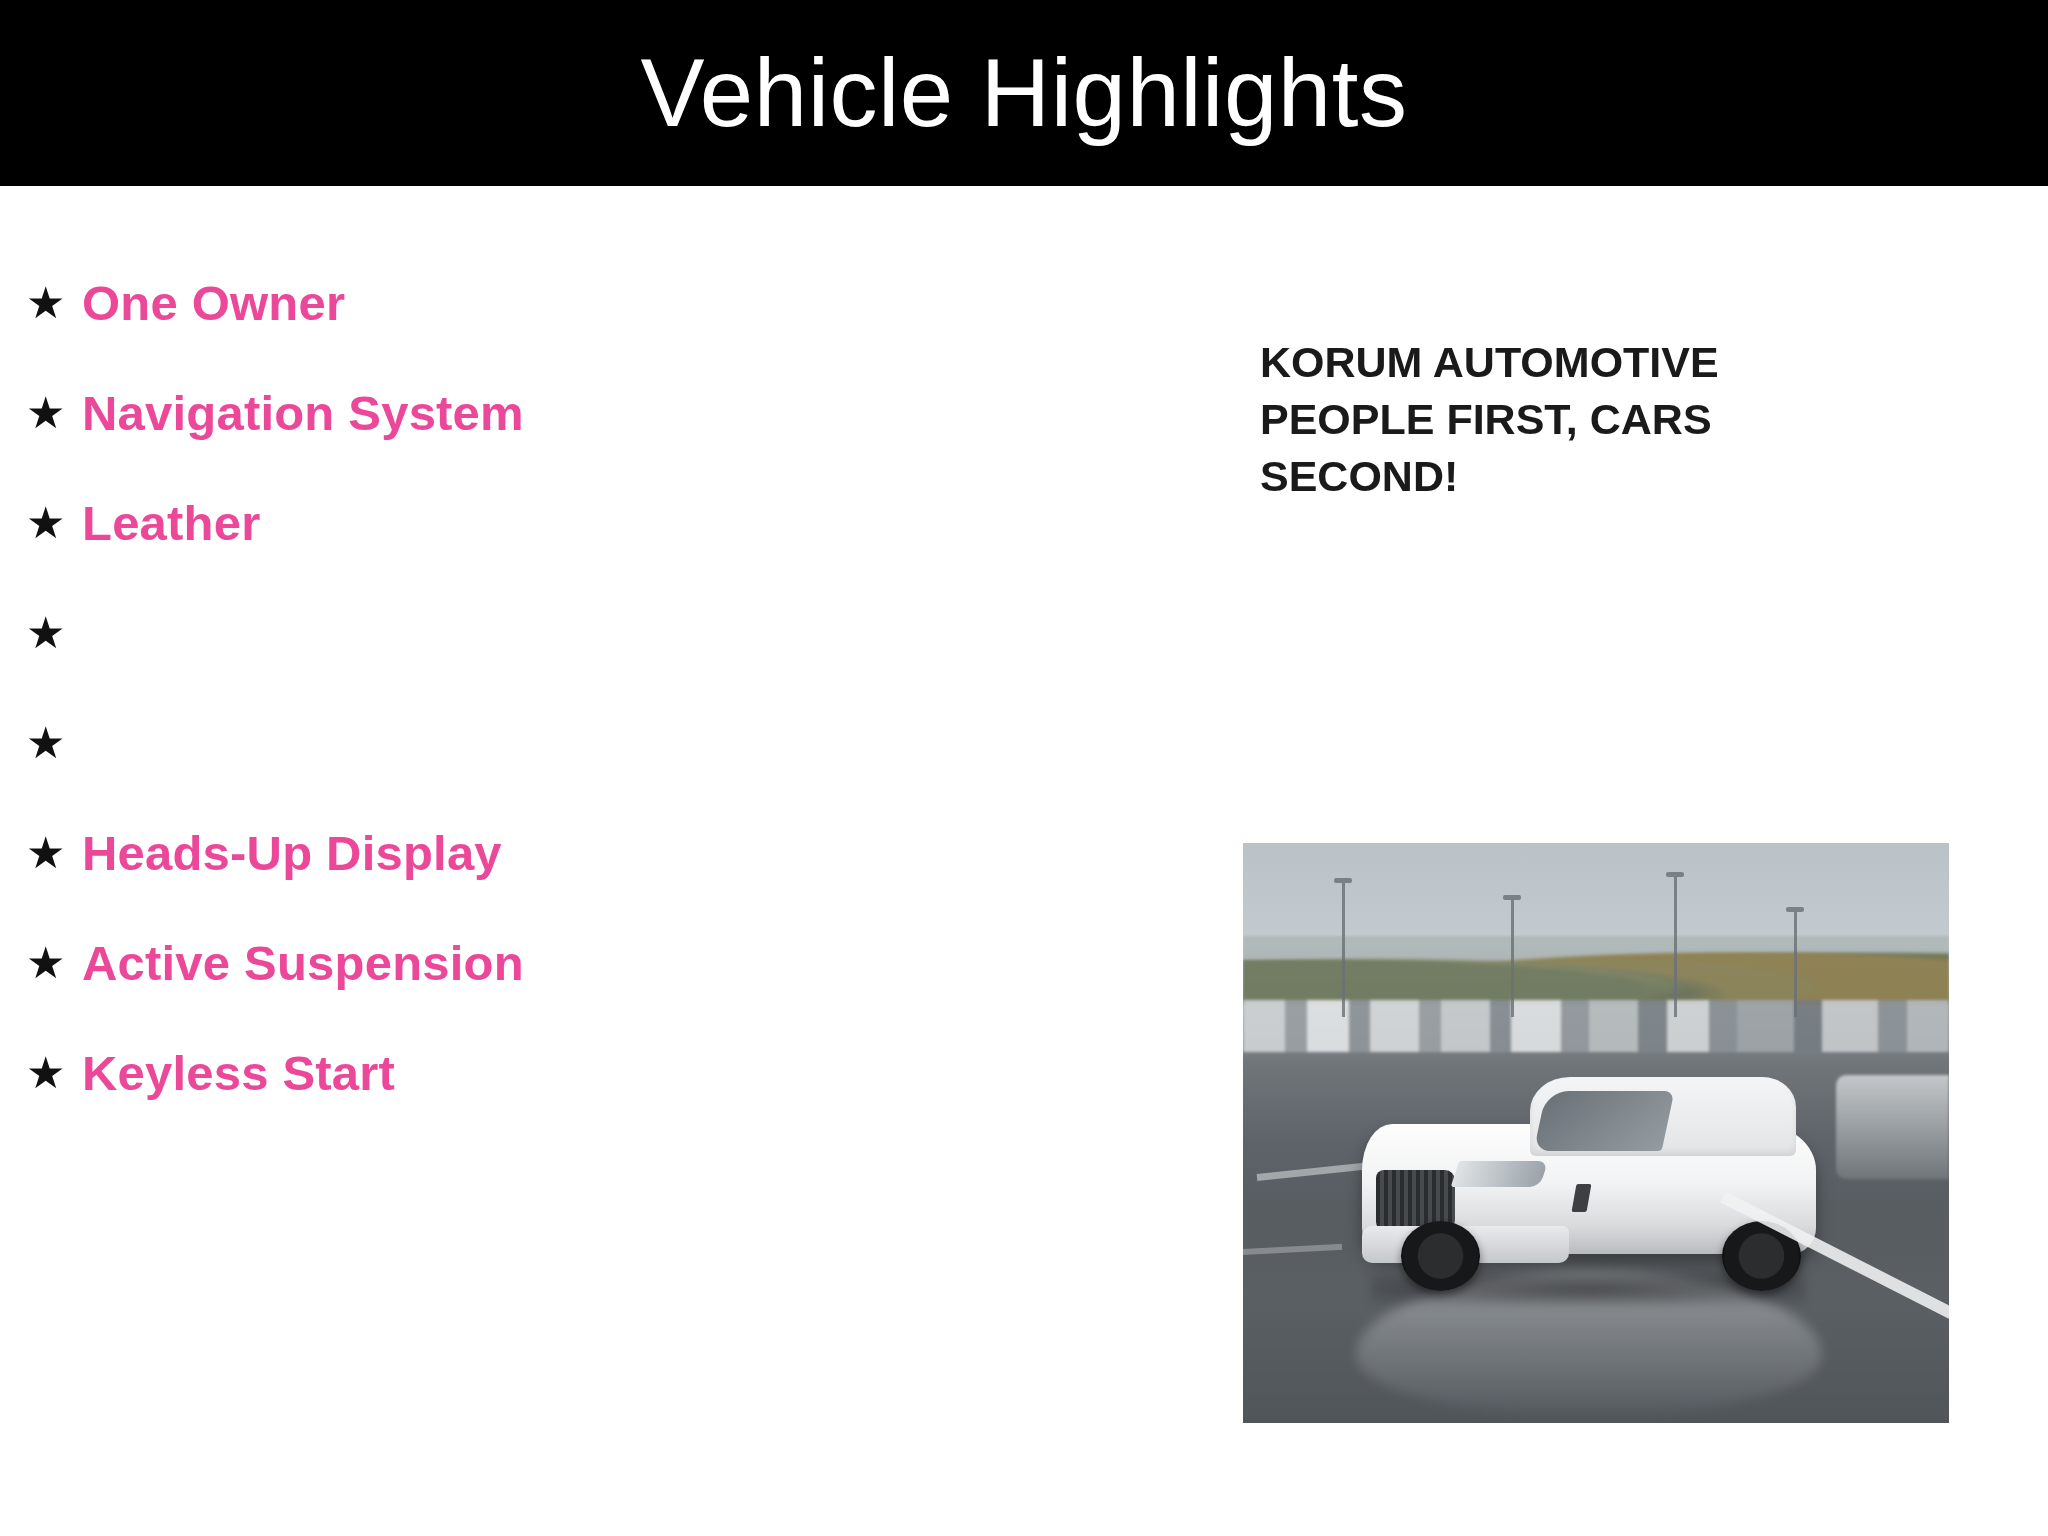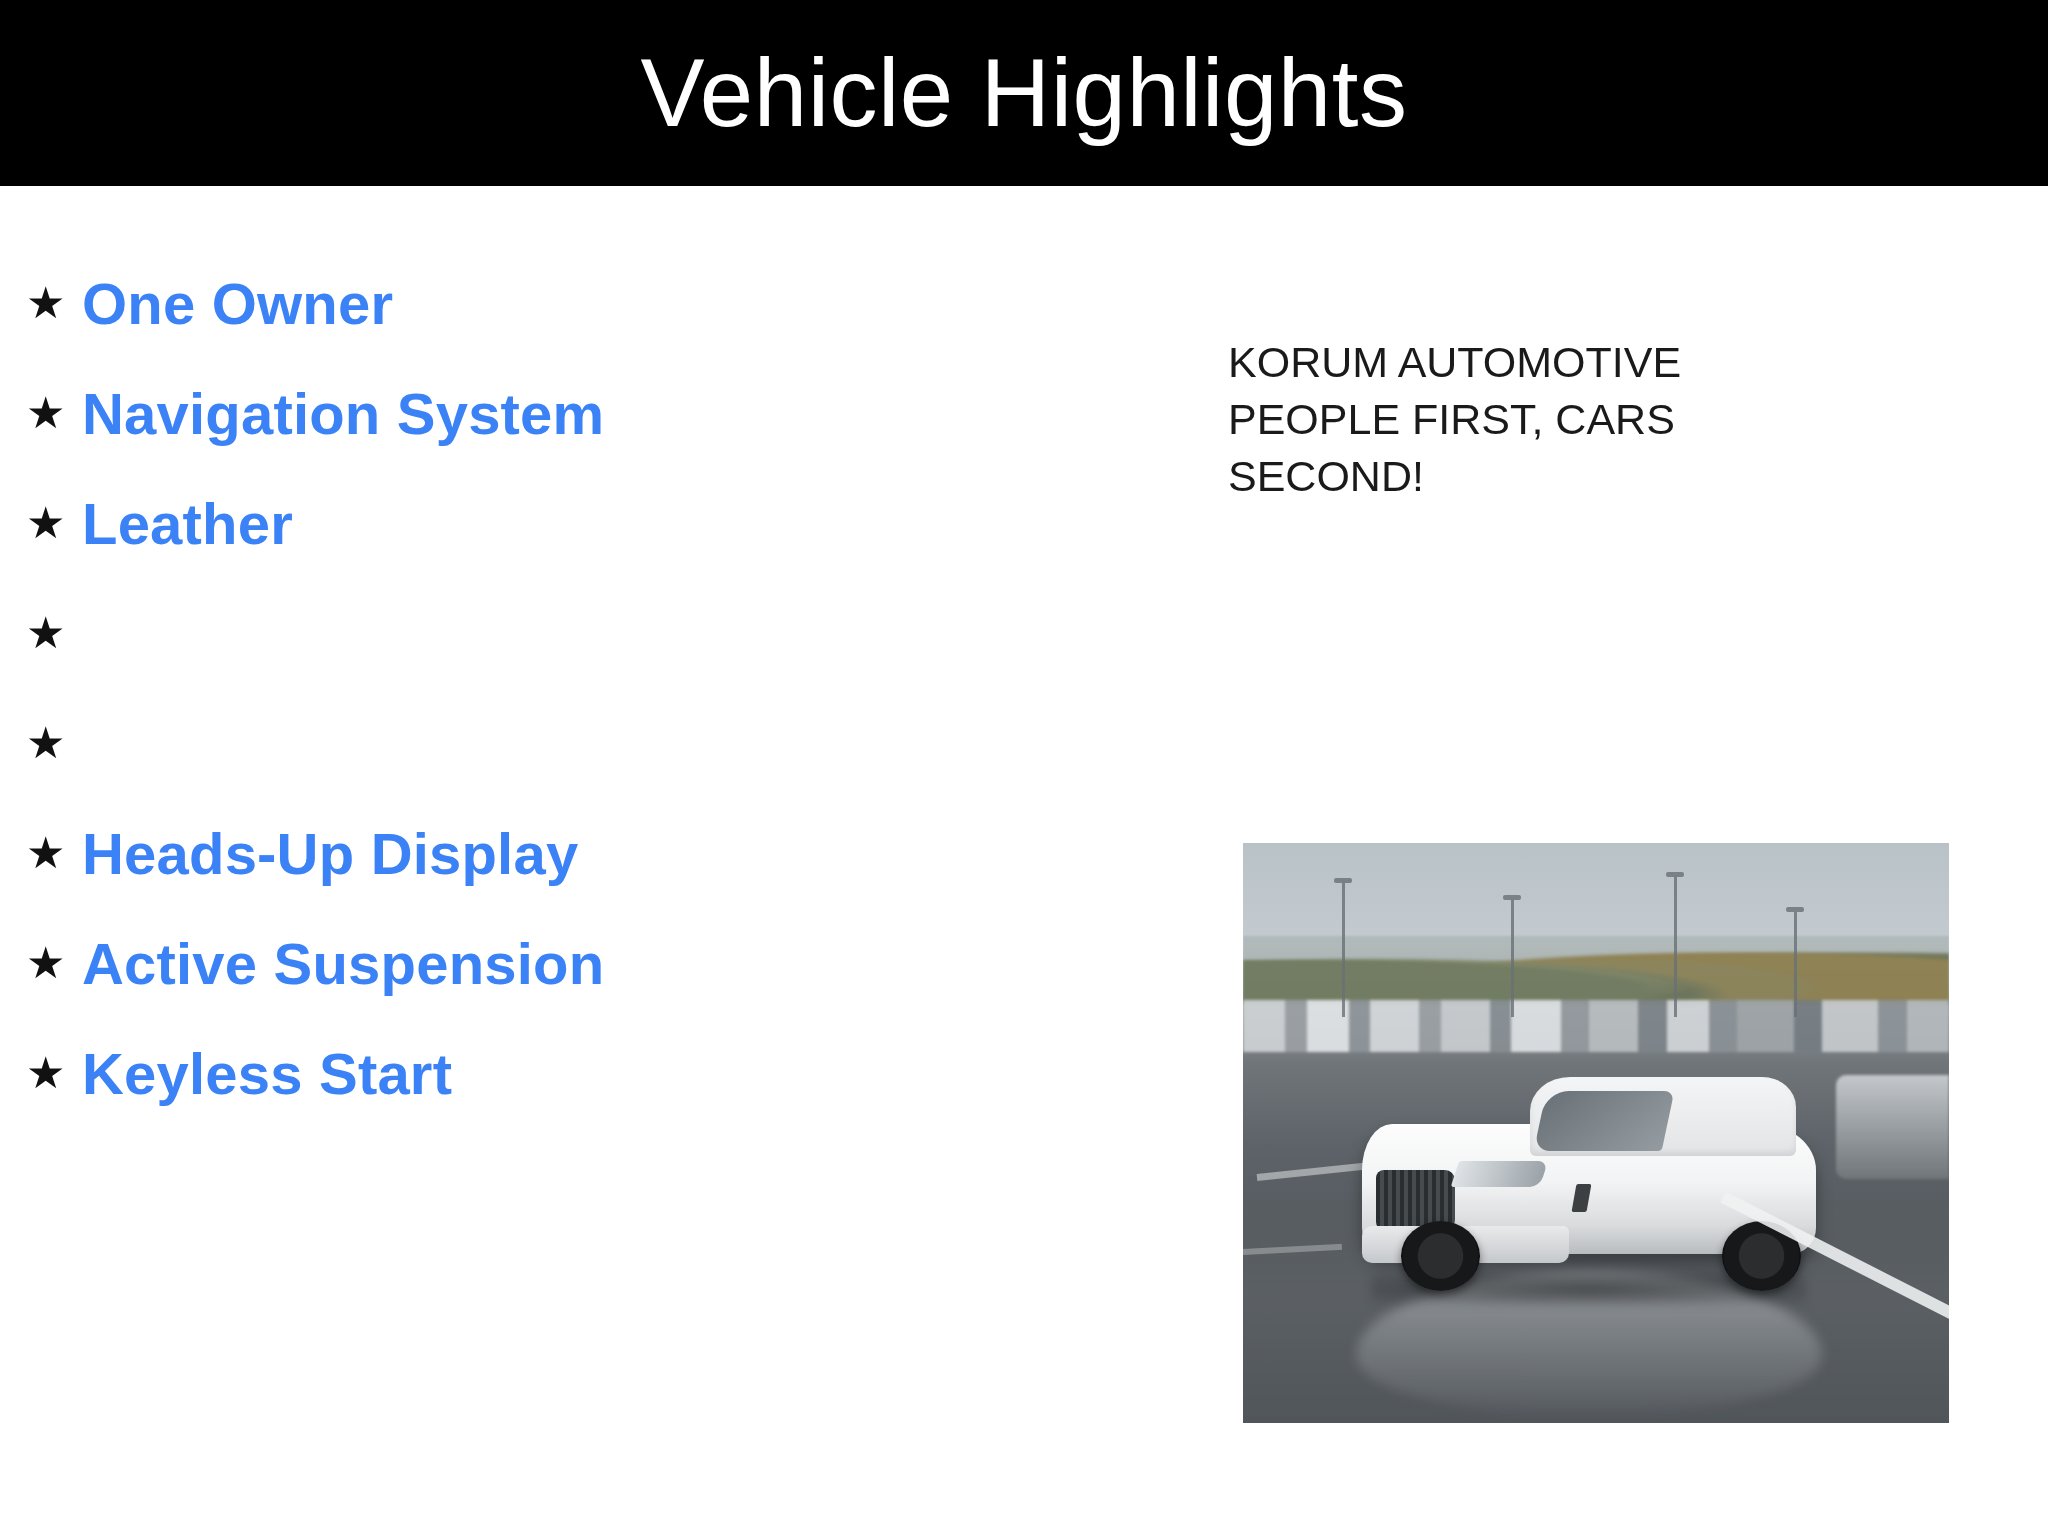--- a/index.html
+++ b/index.html
@@ -61,37 +61,37 @@
   }
   .star-icon {
     font-size: 44px;
     line-height: 1;
     color: #111111;
     width: 56px;
     flex: 0 0 56px;
     text-align: left;
   }
   .highlight-label {
-    font-size: 58px;
+    font-size: 49px;
     font-weight: bold;
-    color: #3b82f6;
+    color: #ec4899;
     letter-spacing: 0.2px;
     white-space: nowrap;
   }
 
   
   .dealer-blurb {
     position: absolute;
-    left: 1228px;
+    left: 1260px;
     top: 148px;
     width: 740px;
     font-size: 43px;
     line-height: 1.32;
     color: #1a1a1a;
-    font-weight: 400;
+    font-weight: 700;
   }
   .dealer-blurb .line {
     display: block;
     white-space: pre-wrap;
   }
 
   
   .photo-frame {
     position: absolute;
     left: 1243px;

